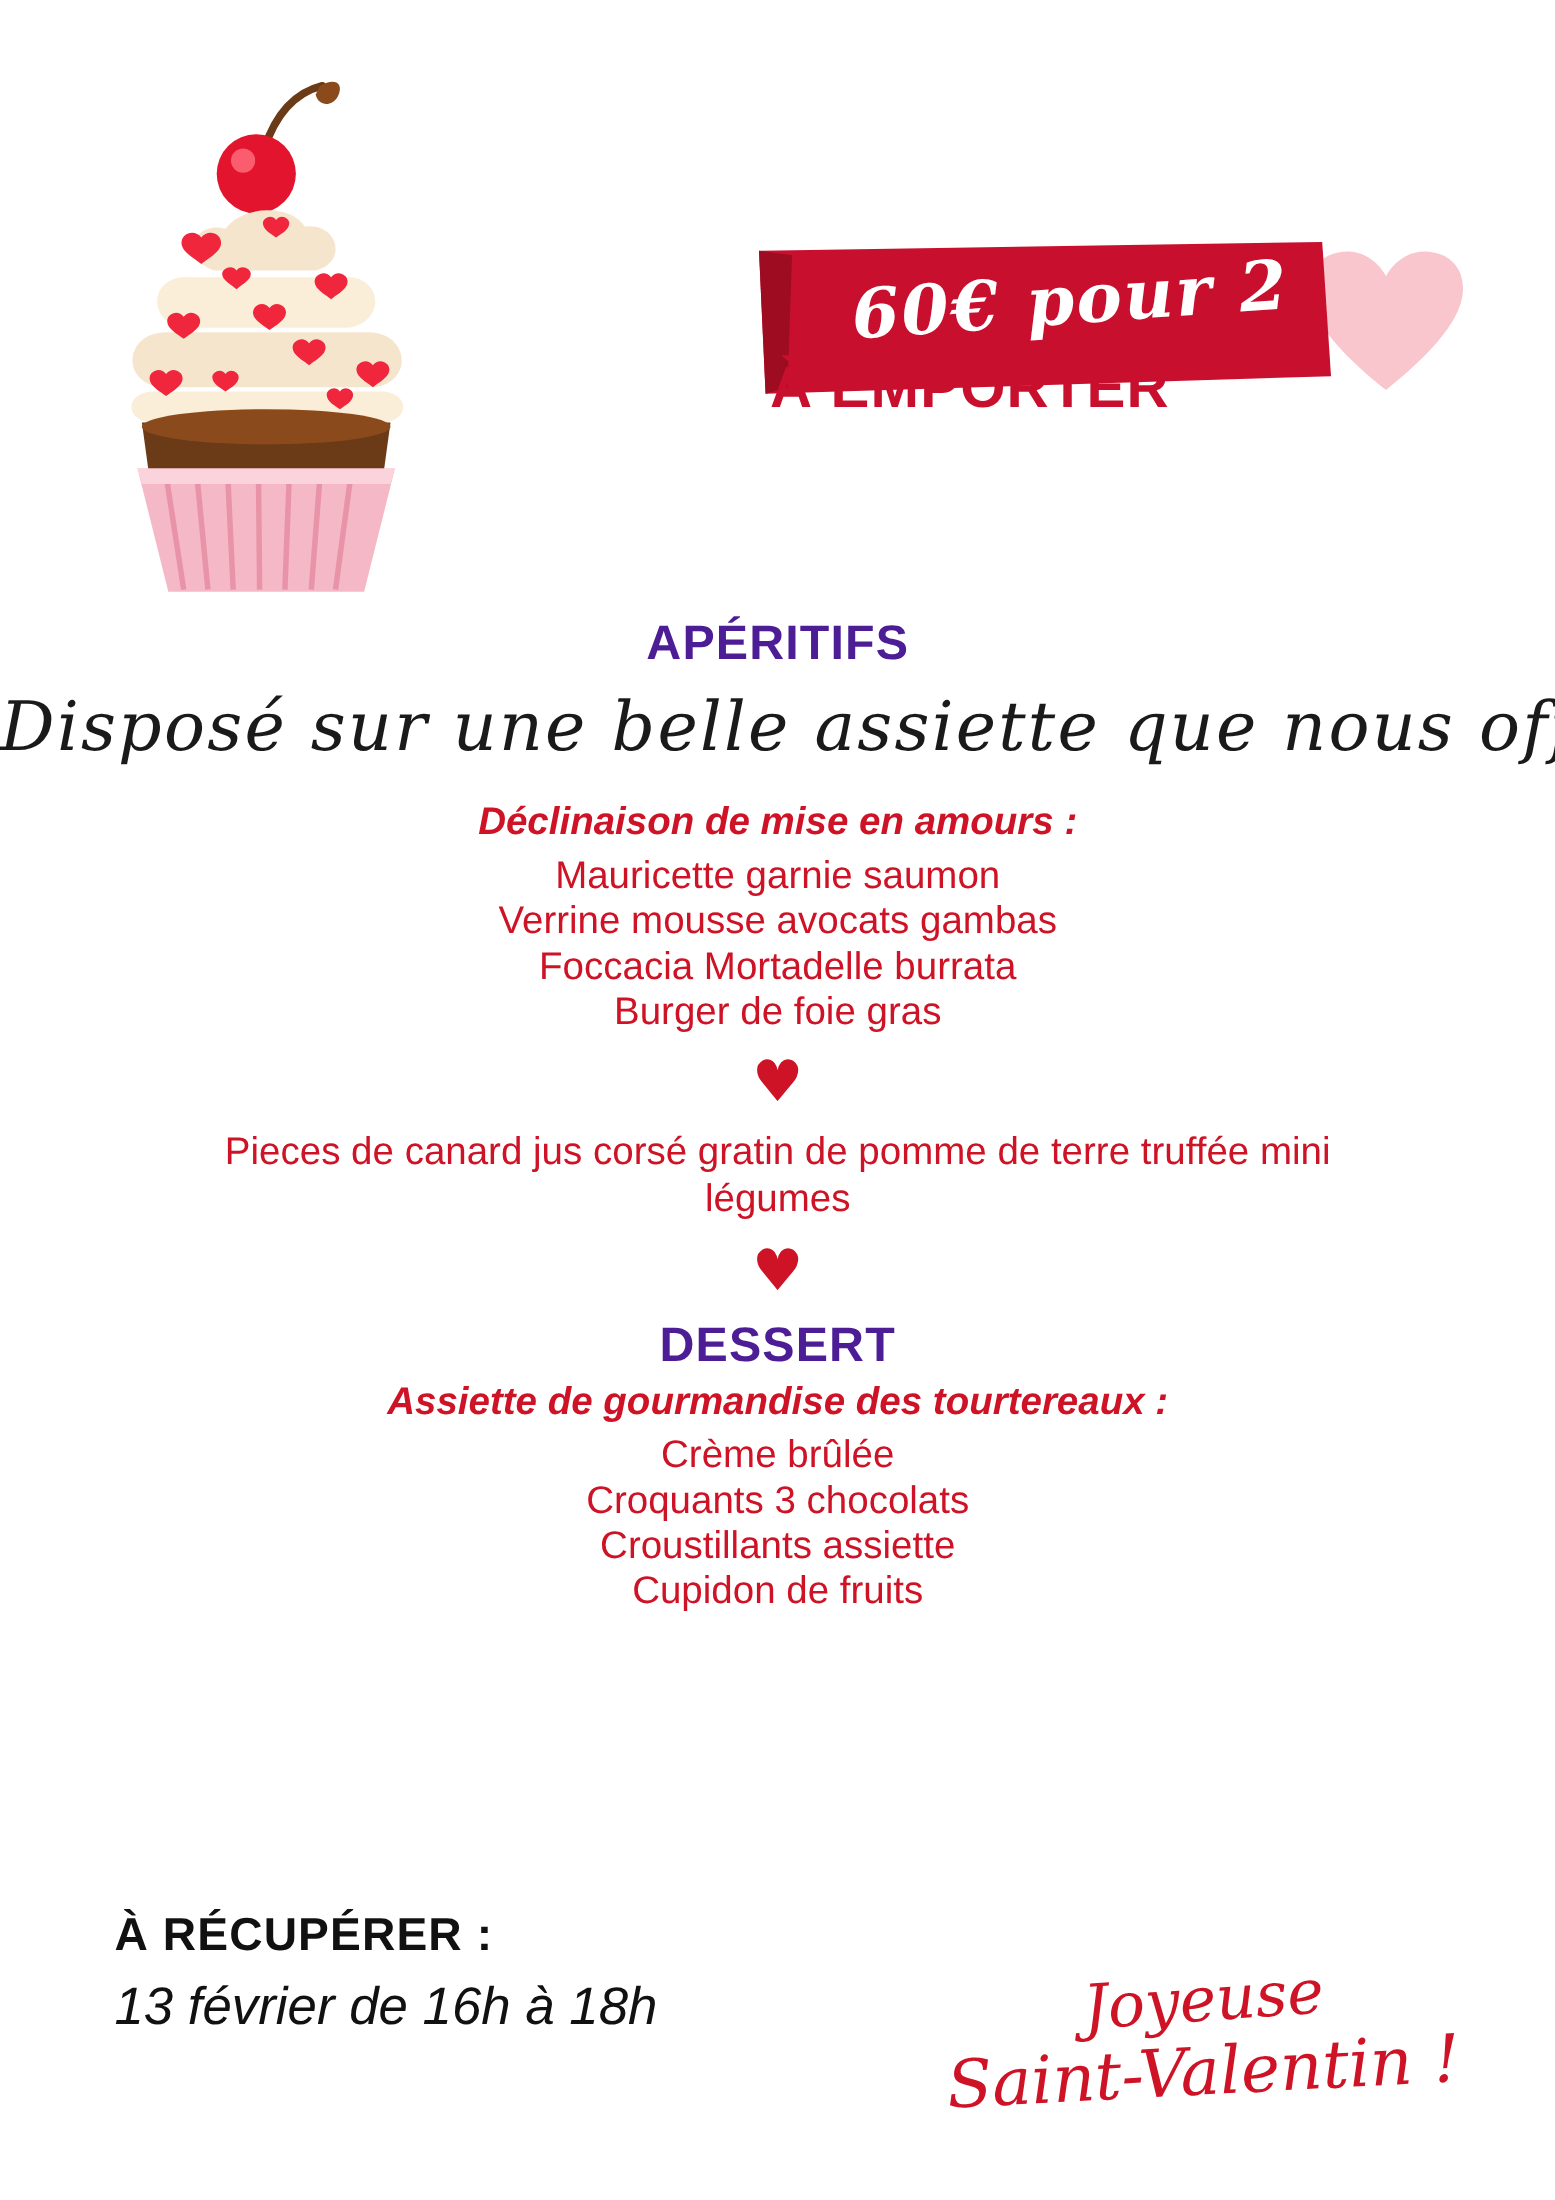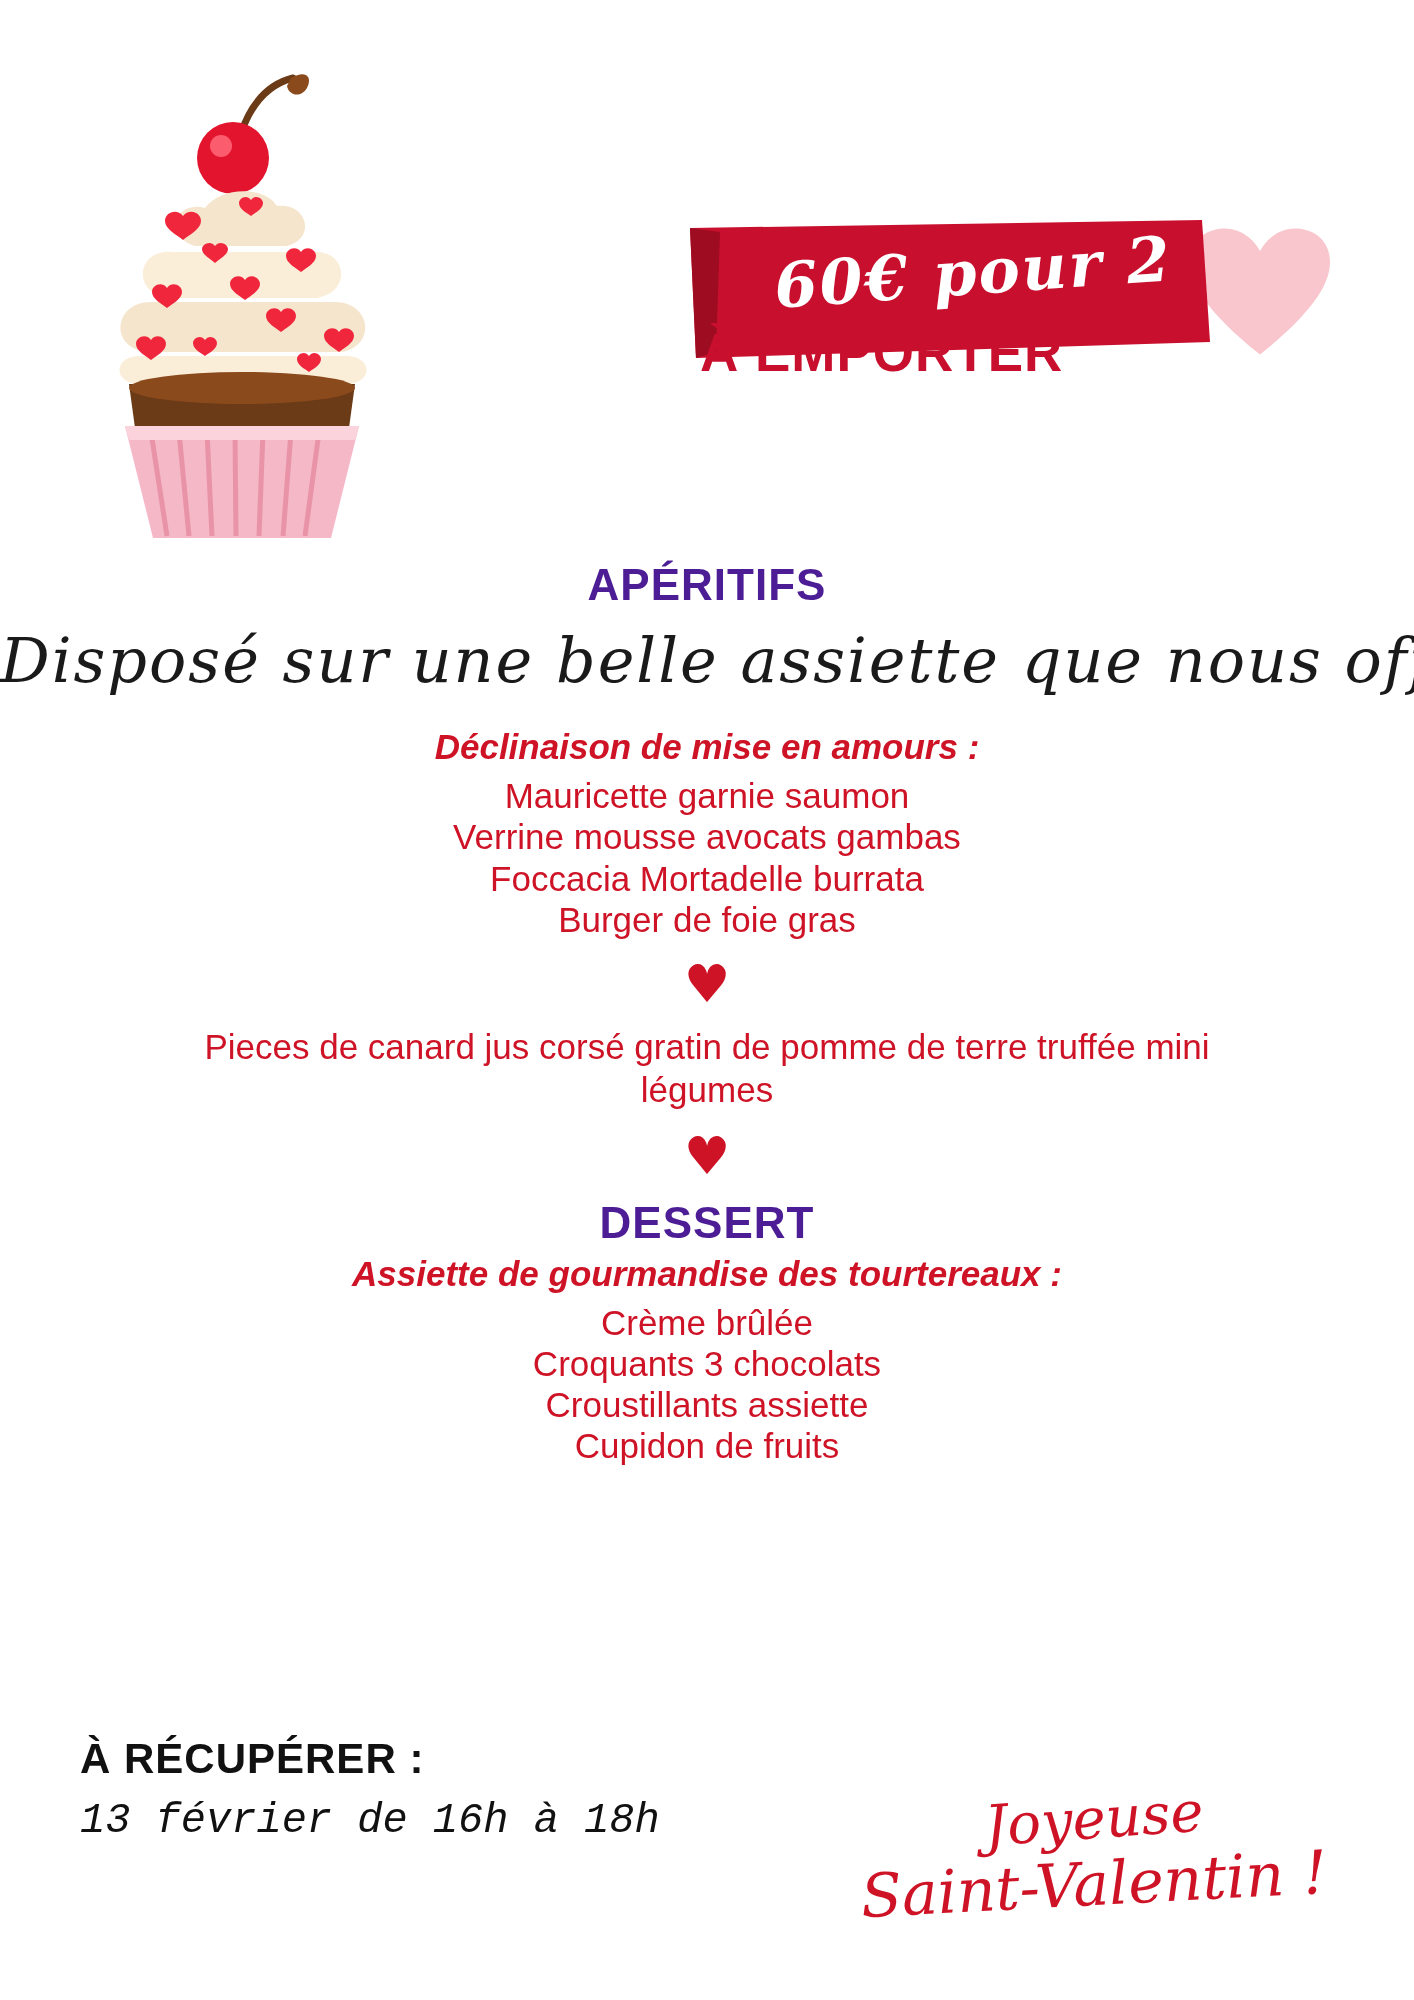--- a/index.html
+++ b/index.html
@@ -133,36 +133,36 @@
     margin: 18px 0 16px 0;
     color: #cf1326;
     font-size: 52px;
     line-height: 1;
   }
   .block { margin-bottom: 0; }
 
   
   .pickup {
     position: absolute;
-    left: 80px;
+    left: 104px;
     top: 1735px;
     text-align: left;
   }
   .pickup-title {
     font-family: "Liberation Sans", sans-serif;
     font-weight: bold;
     font-size: 42px;
     color: #111111;
     letter-spacing: 1px;
     margin: 0 0 10px 0;
   }
   .pickup-line {
-    font-family: Liberation Mono, monospace;
-    font-style: italic;
-    font-size: 42px;
+    font-family: Liberation Sans, sans-serif;
+    font-style: italic;
+    font-size: 48px;
     color: #111111;
     line-height: 1.35;
     margin: 0;
   }
 
   
   .greeting {
     position: absolute;
     right: 40px;
     top: 1790px;

